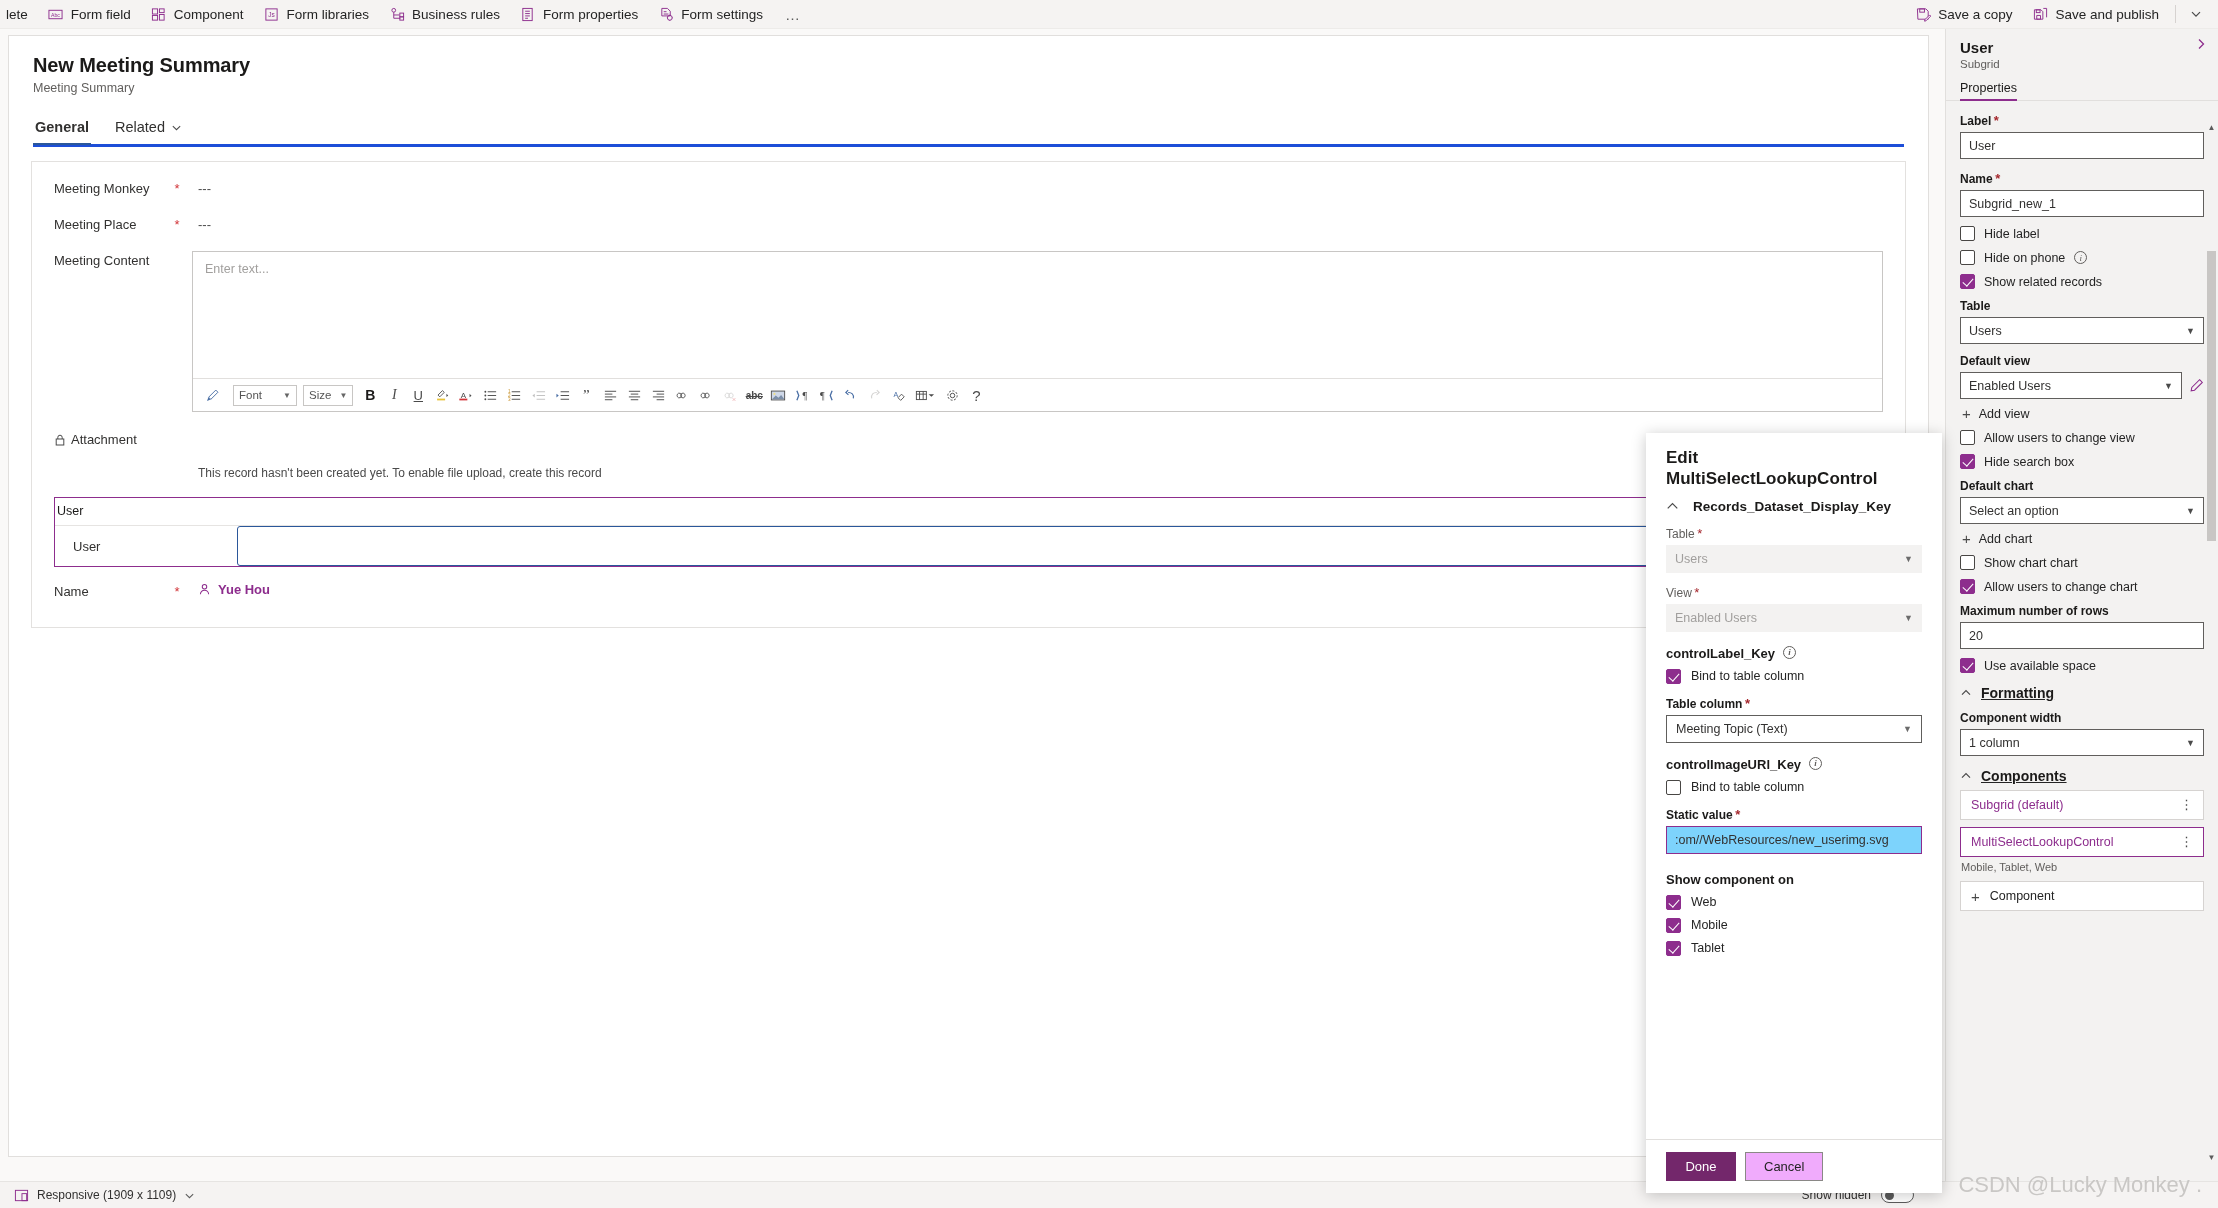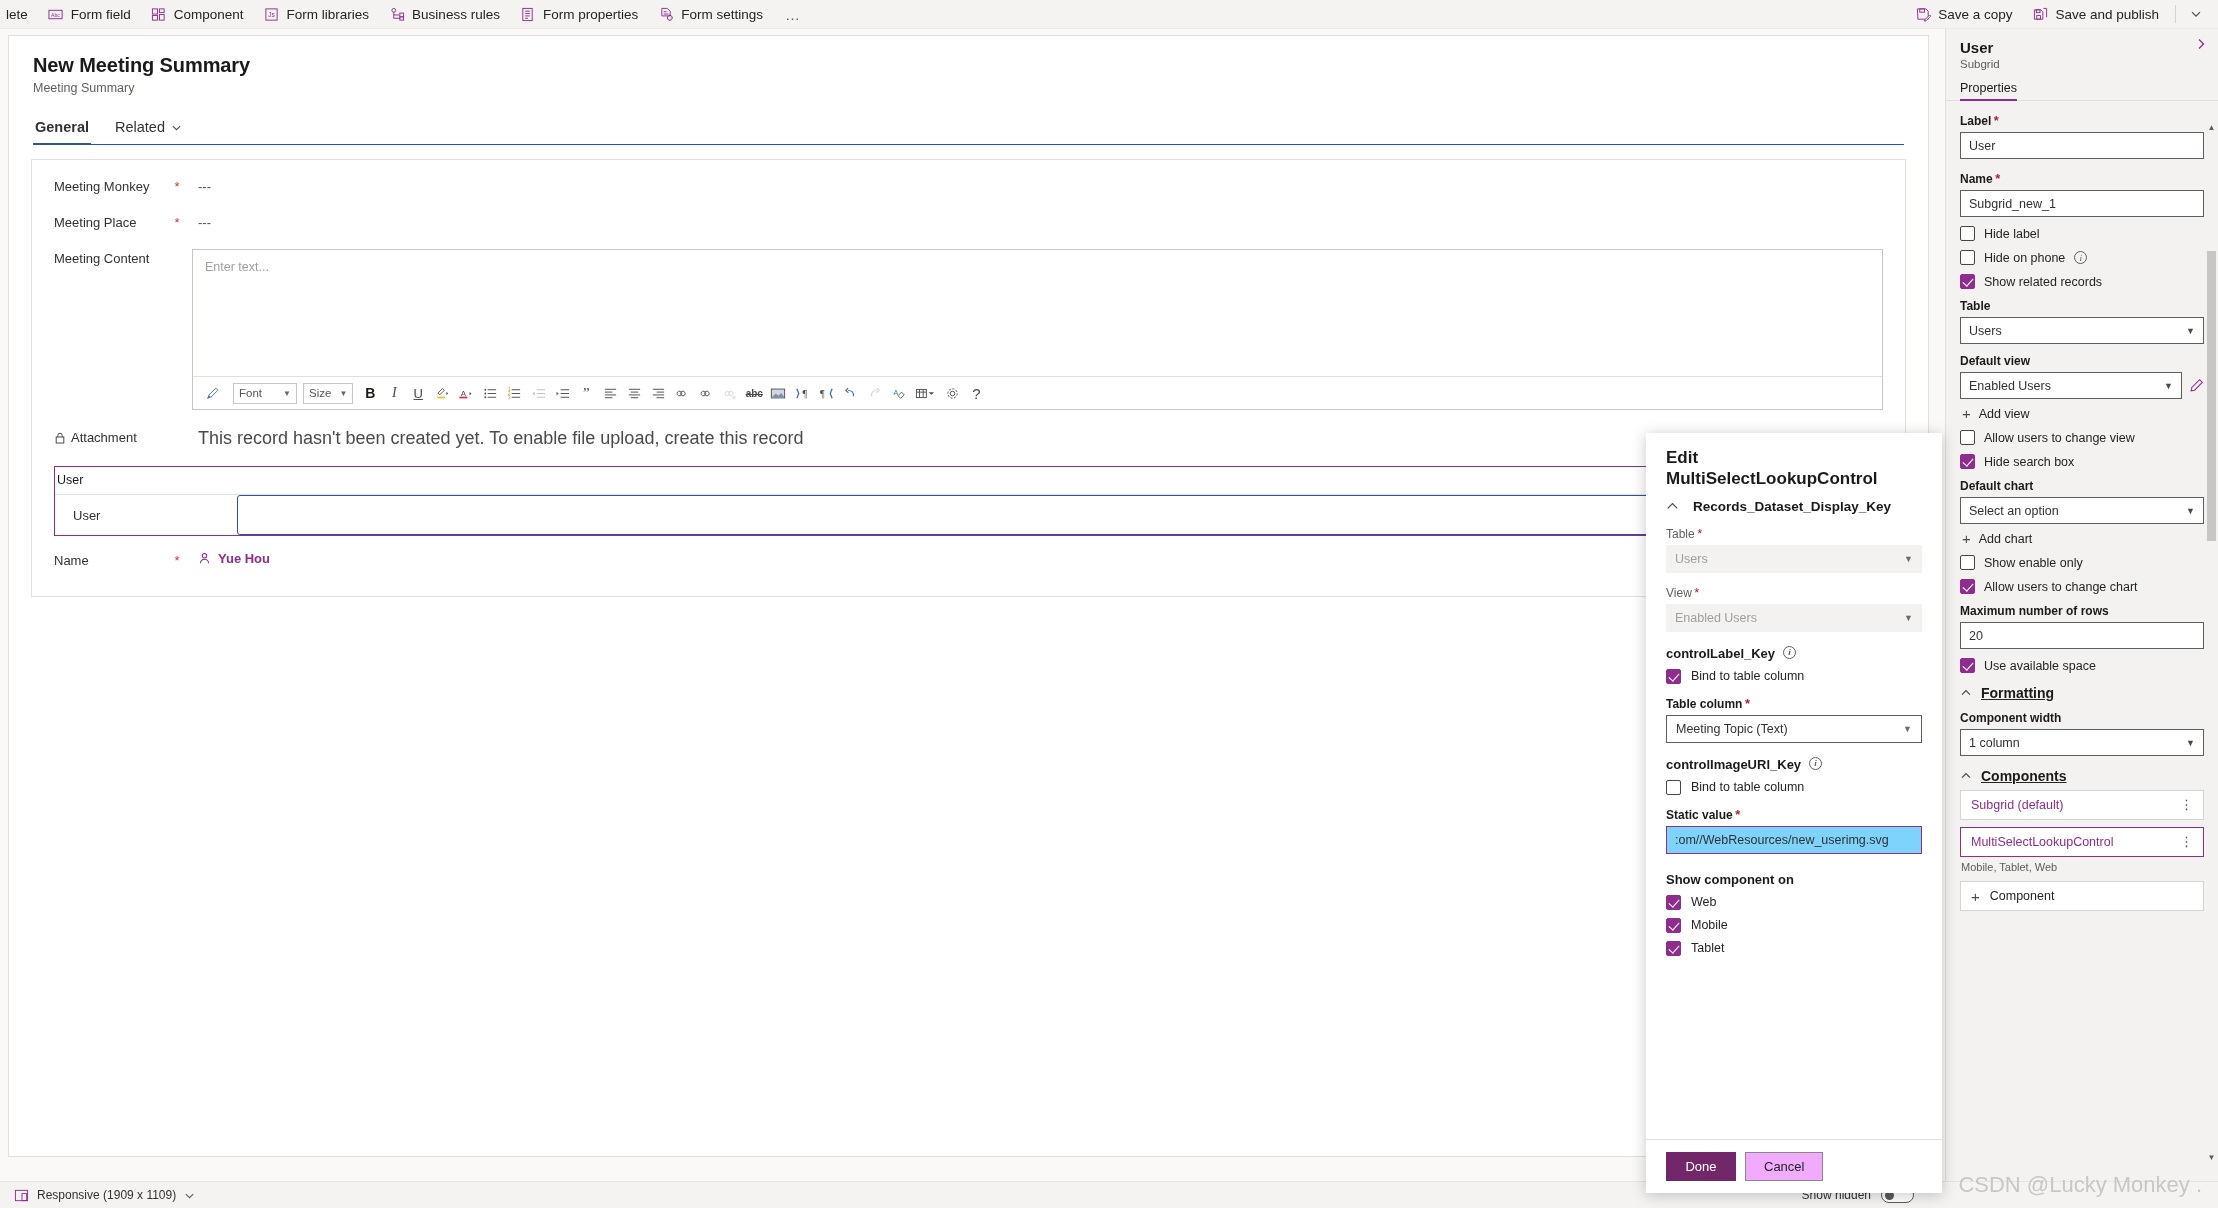--- a/index.html
+++ b/index.html
@@ -44,21 +44,21 @@
     padding: 0; position: relative; overflow: hidden;
   }
   .formcard {
     position: absolute; left: 8px; top: 6px; right: 16px; bottom: 24px;
     background: #ffffff;
     border: 1px solid #e1dfdd;
   }
   .form-head { padding: 18px 24px 0 24px; }
   .form-title { font-size: 20px; font-weight: 700; color: #1b1a19; letter-spacing: -0.1px; }
   .form-sub { font-size: 12.5px; color: #605e5c; margin-top: 4px; }
-  .tabs { display: flex; align-items: flex-end; gap: 22px; margin-top: 20px; border-bottom: 1px solid #1d4ed8; }
+  .tabs { display: flex; align-items: flex-end; gap: 22px; margin-top: 20px; border-bottom: 3px solid #1d4ed8; }
   .tab { font-size: 14.5px; padding: 4px 2px 9px 2px; color: #323130; cursor: pointer; position: relative; display:flex; align-items:center; gap:6px;}
   .tab.active { font-weight: 700; }
   .tab.active::after {
     content: ""; position: absolute; left: 0; right: 0; bottom: -1px; height: 2px; background: #2b579a;
   }
 
   .form-body { padding: 14px 22px 0 22px; position: relative; }
   .section { border: 1px solid #e3e1df; background: #fff; padding: 8px 22px 18px 22px; }
 
   .row { display: flex; align-items: flex-start; min-height: 36px; padding: 9px 0; }
@@ -85,21 +85,21 @@
   .tb-btn.dis { opacity: .35; }
   .tb-select {
     height: 21px; min-width: 62px; border: 1px solid #c8c6c4; background: #fff;
     display: inline-flex; align-items: center; justify-content: space-between;
     padding: 0 5px; font-size: 11.5px; color: #555; cursor: pointer; margin-right: 4px; flex: none;
   }
   .tb-select .cv { font-size: 8px; color: #666; margin-left: 8px; }
   .tb-gap { width: 6px; flex: none; }
 
   
-  .attach-note { font-size: 18px; color: #4a4a4a; }
+  .attach-note { font-size: 12px; color: #4a4a4a; margin-top: 36px; }
 
   
   .subgrid {
     border: 1px solid #8d2d8d; margin: 8px 0 6px 0; position: relative; background: #fff;
   }
   .subgrid-head { font-size: 12.5px; color: #1b1a19; padding: 6px 2px 7px 2px; border-bottom: 1px solid #e6e4e2;}
   .subgrid-inner { display: flex; height: 40px; }
   .subgrid-cell-label {
     width: 182px; min-width: 182px; display: flex; align-items: center;
     font-size: 13px; color: #323130; padding-left: 18px;
@@ -651,21 +651,21 @@
           <span>Select an option</span>
           <span class="cv">▼</span>
         </div>
         <div class="pp-addrow">
           <span class="plus">+</span>
           <span>Add chart</span>
         </div>
 
         <div class="pp-check">
           <span class="box"></span>
-          <span>Show enable only</span>
+          <span>Show chart chart</span>
         </div>
         <div class="pp-check">
           <span class="box on"></span>
           <span>Allow users to change chart</span>
         </div>
 
         <div class="pp-label">Maximum number of rows</div>
         <div class="pp-input">
           <span>20</span>
         </div>

